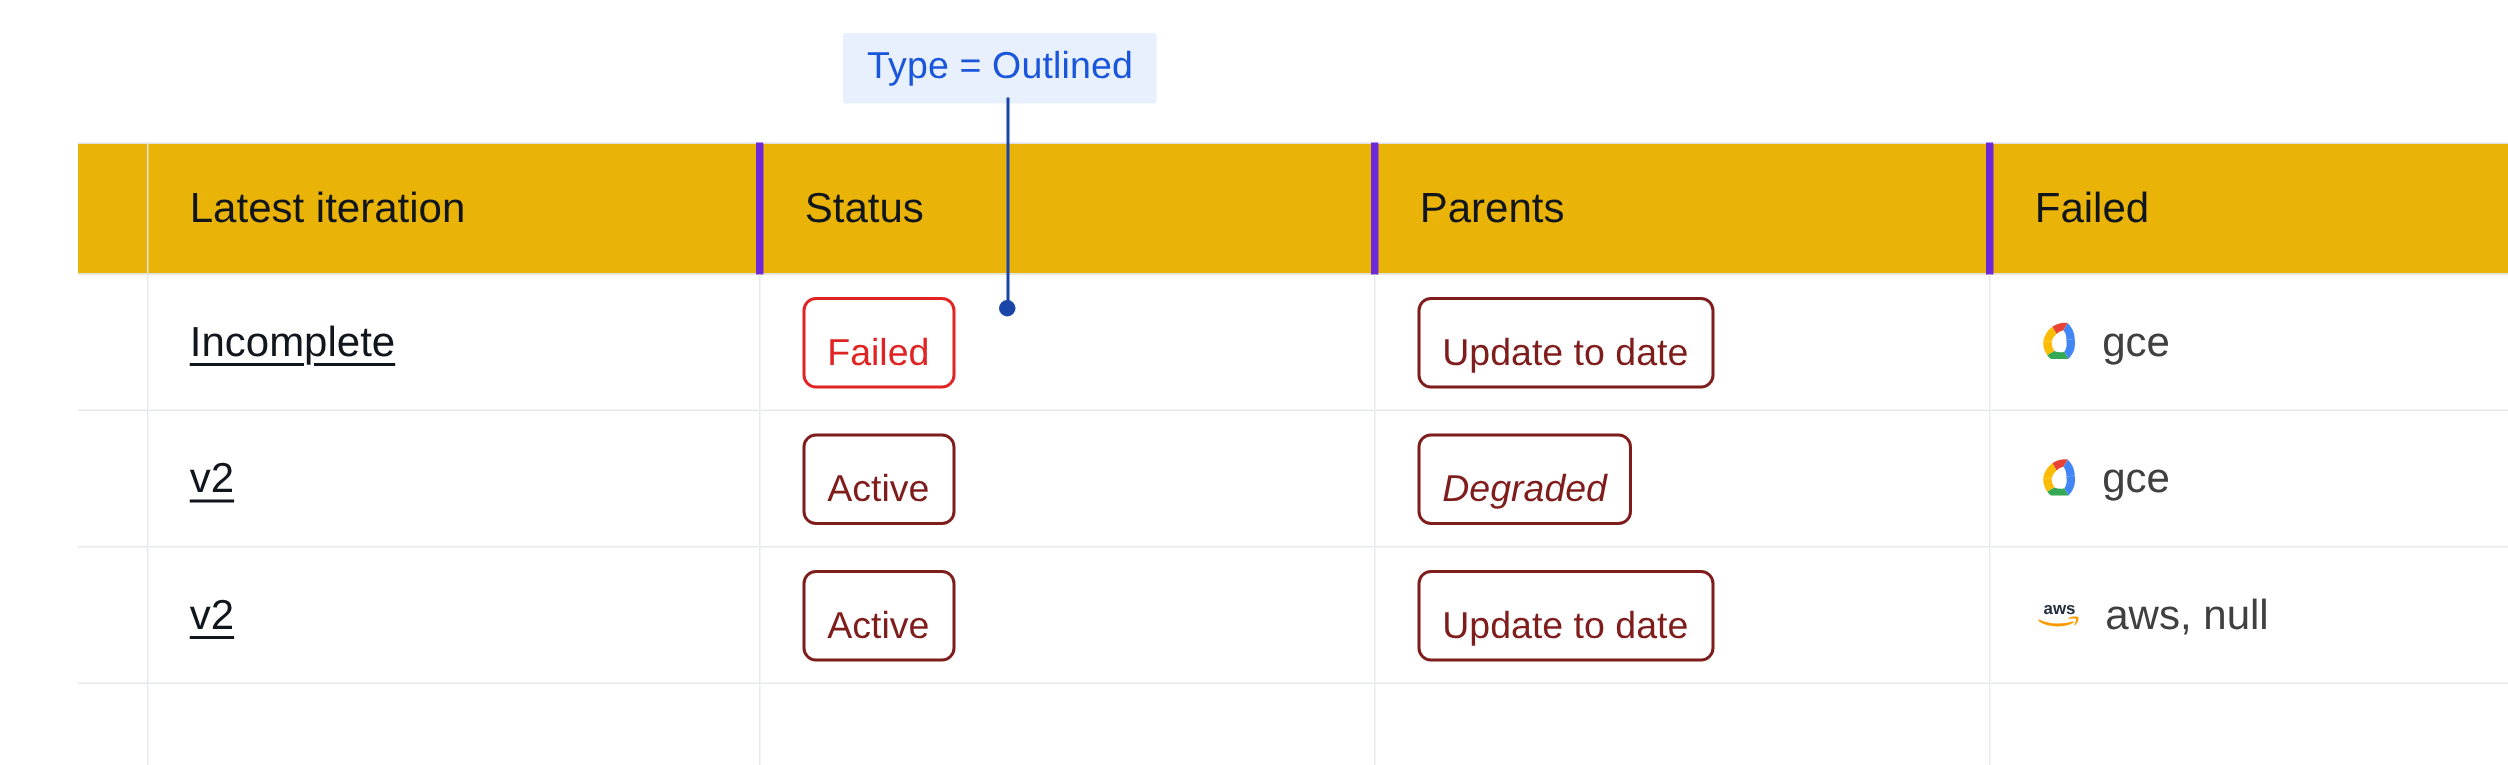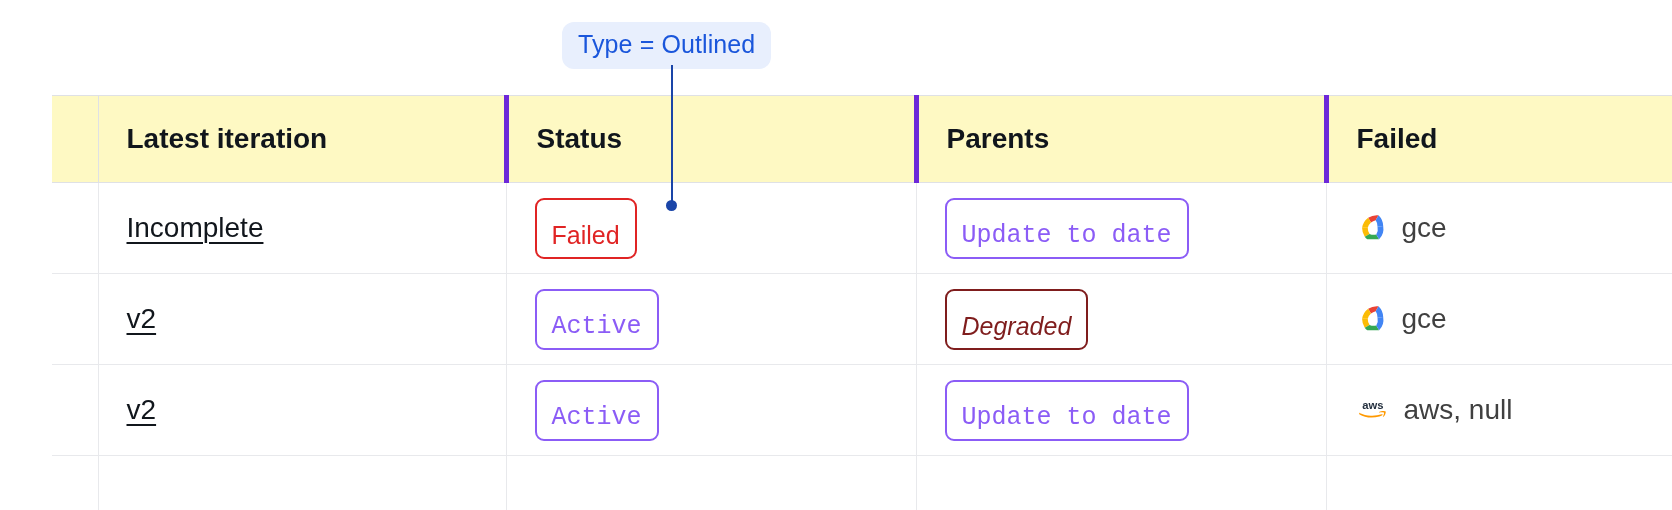--- a/index.html
+++ b/index.html
@@ -27,21 +27,21 @@
   }
   .callout-badge {
     position: absolute;
     left: 562px;
     top: 22px;
     background: #e8effd;
     color: #1a56db;
     font-size: 25px;
     line-height: 1;
     padding: 10px 16px 12px 16px;
-    border-radius: 12px;
+    border-radius: 2px;
     white-space: nowrap;
     letter-spacing: 0.1px;
     pointer-events: auto;
   }
   .callout-line {
     position: absolute;
     left: 671px;
     top: 65px;
     width: 2px;
     height: 140px;
@@ -71,24 +71,24 @@
     font-size: 27px;
     color: #1f2329;
   }
   table.data-table col.c-gutter  { width: 46px;  }
   table.data-table col.c-latest  { width: 408px; }
   table.data-table col.c-status  { width: 410px; }
   table.data-table col.c-parents { width: 410px; }
   table.data-table col.c-service { width: 346px; }
 
   thead th, thead td {
-    background: #fef9c3;
+    background: #eab308;
     height: 86px;
     padding: 0;
-    font-weight: bold;
+    font-weight: normal;
     font-size: 28px;
     color: #11161c;
     text-align: left;
     vertical-align: middle;
     border-bottom: 1px solid #dfe1e5;
     border-top: 1px solid #dfe1e5;
   }
   thead th.cell-pad { padding-left: 28px; }
   thead td.gutter-head { border-right: 1px solid #dfe1e5; }
   thead th.with-left-rule { border-left: 5px solid #6d28d9; }
@@ -120,21 +120,21 @@
     border: 2px solid currentColor;
     border-radius: 9px;
     padding: 23px 15px 9px 15px;
     font-size: 25px;
     line-height: 1;
     background: transparent;
     white-space: nowrap;
     cursor: default;
   }
   .chip-red    { color: #e02424; }
-  .chip-green  { color: #8b5cf6; font-family: Liberation Mono, monospace; }
+  .chip-green  { color: #7f1d1d; }
   .chip-orange { color: #7f1d1d; font-style: italic; }
 
   
   .service-cell {
     display: flex;
     align-items: center;
     gap: 13px;
   }
   .service-label {
     font-size: 28px;

